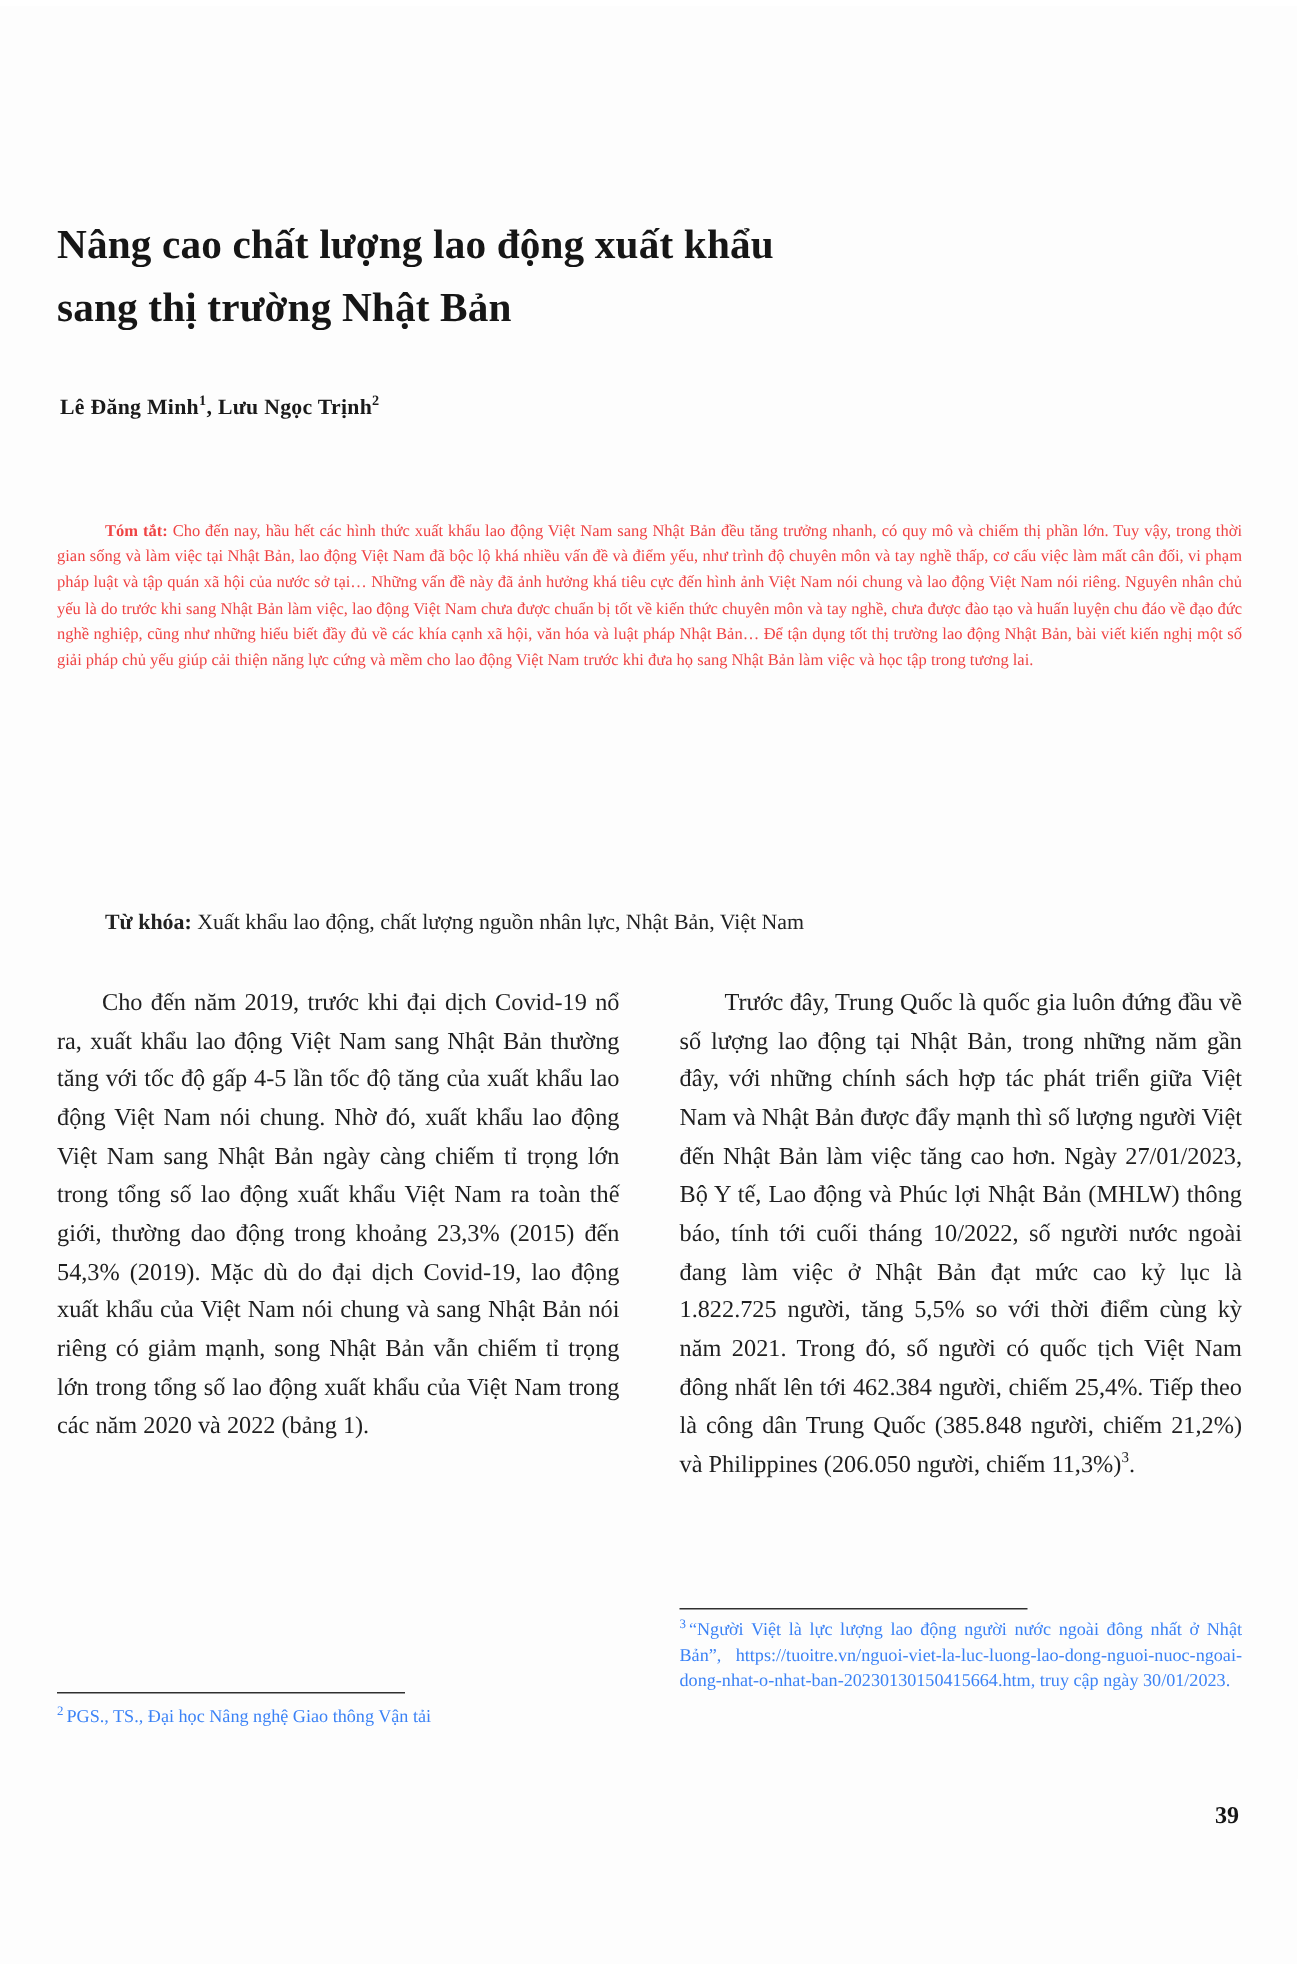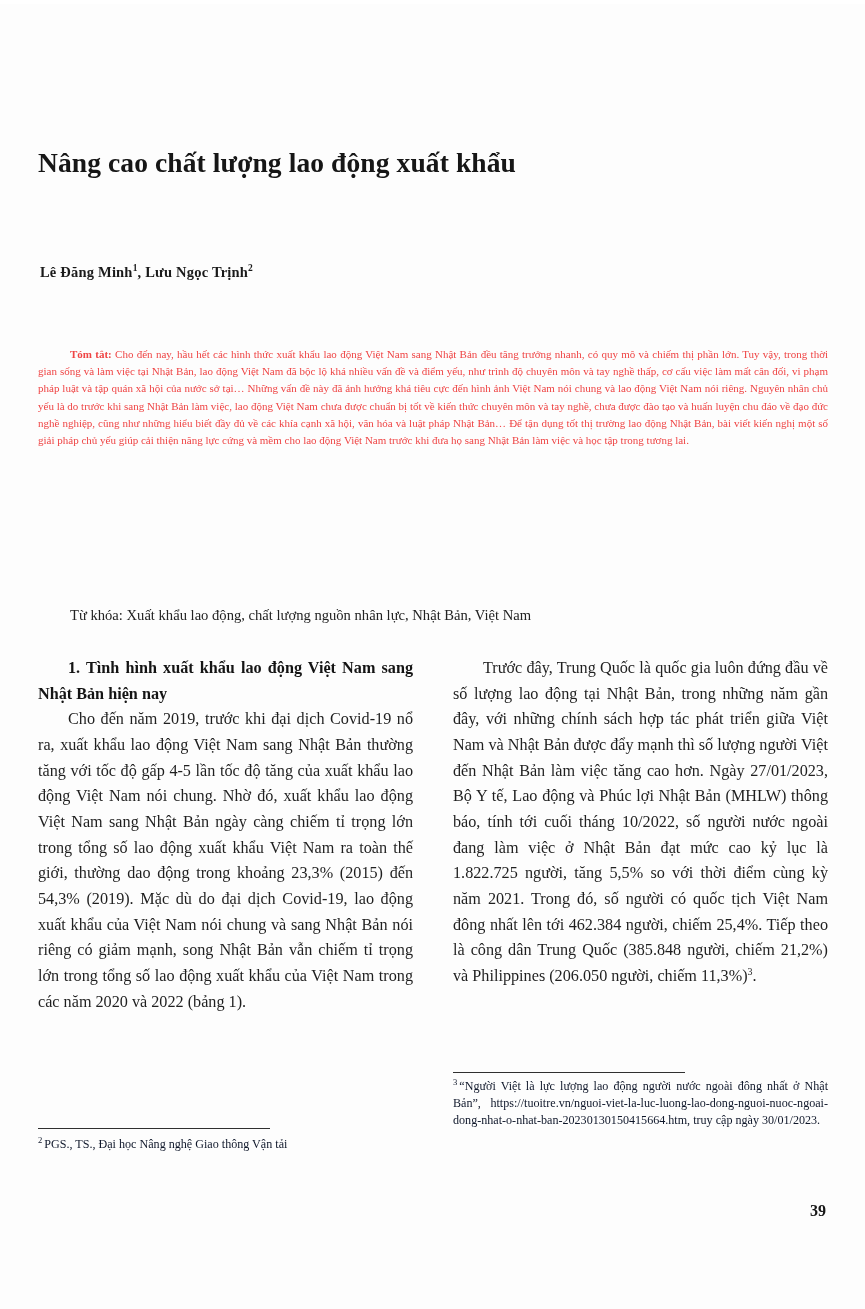--- a/index.html
+++ b/index.html
@@ -78,21 +78,21 @@
   .keywords {
     position: absolute;
     left: 0;
     top: 600px;
     width: 790px;
     font-size: 14.6px;
     line-height: 1.565;
     text-indent: 32px;
     color: #222222;
   }
-  .keywords .lead { font-weight: normal; }
+  .keywords .lead { font-weight: bold; }
 
   
   .columns {
     position: absolute;
     left: 0;
     top: 652px;
     width: 790px;
     height: 400px;
     display: flex;
     gap: 40px;
@@ -127,21 +127,21 @@
     height: 0;
     border-top: 1.4px solid #303030;
   }
   .footnote-rule.left  { left: 0;   top: 1124px; width: 232px; }
   .footnote-rule.right { left: 415px; top: 1068px; width: 232px; }
 
   .footnotes {
     position: absolute;
     font-size: 12.1px;
     line-height: 1.40;
-    color: #0f172a;
+    color: #3b82f6;
   }
   .footnotes.left  { left: 0;   top: 1132px; width: 375px; }
   .footnotes.right { left: 415px; top: 1074px; width: 375px; text-align: justify; }
   .footnotes p { margin: 0; }
   .footnotes sup {
     font-size: 8.6px;
     vertical-align: super;
     line-height: 0;
     padding-right: 2px;
   }
@@ -157,37 +157,37 @@
   }
 </style>
 </head>
 <body>
 
 <div class="page">
   <div class="content">
 
     <div class="title-block">
       <div class="title-line">Nâng cao chất lượng lao động xuất khẩu</div>
+      <div class="title-line">sang thị trường Nhật Bản</div>
     </div>
 
     <div class="authors">
       <span>Lê Đăng Minh</span><sup>1</sup><span>, </span><span>Lưu Ngọc Trịnh</span><sup>2</sup>
     </div>
 
     <div class="abstract">
       <p><span class="lead">Tóm tắt:</span><span> Cho đến nay, hầu hết các hình thức xuất khẩu lao động Việt Nam sang Nhật Bản đều tăng trưởng nhanh, có quy mô và chiếm thị phần lớn. Tuy vậy, trong thời gian sống và làm việc tại Nhật Bản, lao động Việt Nam đã bộc lộ khá nhiều vấn đề và điểm yếu, như trình độ chuyên môn và tay nghề thấp, cơ cấu việc làm mất cân đối, vi phạm pháp luật và tập quán xã hội của nước sở tại… Những vấn đề này đã ảnh hưởng khá tiêu cực đến hình ảnh Việt Nam nói chung và lao động Việt Nam nói riêng. Nguyên nhân chủ yếu là do trước khi sang Nhật Bản làm việc, lao động Việt Nam chưa được chuẩn bị tốt về kiến thức chuyên môn và tay nghề, chưa được đào tạo và huấn luyện chu đáo về đạo đức nghề nghiệp, cũng như những hiểu biết đầy đủ về các khía cạnh xã hội, văn hóa và luật pháp Nhật Bản… Để tận dụng tốt thị trường lao động Nhật Bản, bài viết kiến nghị một số giải pháp chủ yếu giúp cải thiện năng lực cứng và mềm cho lao động Việt Nam trước khi đưa họ sang Nhật Bản làm việc và học tập trong tương lai.</span></p>
     </div>
 
     <div class="keywords">
       <span class="lead">Từ khóa:</span><span> Xuất khẩu lao động, chất lượng nguồn nhân lực, Nhật Bản, Việt Nam</span>
     </div>
 
     <div class="columns">
       <div class="col">
-        <p class="section-heading">1. Tình hình xuất khẩu lao động Việt Nam sang Nhật Bản hiện nay</p>
         <p>Cho đến năm 2019, trước khi đại dịch Covid-19 nổ ra, xuất khẩu lao động Việt Nam sang Nhật Bản thường tăng với tốc độ gấp 4-5 lần tốc độ tăng của xuất khẩu lao động Việt Nam nói chung. Nhờ đó, xuất khẩu lao động Việt Nam sang Nhật Bản ngày càng chiếm tỉ trọng lớn trong tổng số lao động xuất khẩu Việt Nam ra toàn thế giới, thường dao động trong khoảng 23,3% (2015) đến 54,3% (2019). Mặc dù do đại dịch Covid-19, lao động xuất khẩu của Việt Nam nói chung và sang Nhật Bản nói riêng có giảm mạnh, song Nhật Bản vẫn chiếm tỉ trọng lớn trong tổng số lao động xuất khẩu của Việt Nam trong các năm 2020 và 2022 (bảng 1).</p>
       </div>
       <div class="col">
         <p><span>Trước đây, Trung Quốc là quốc gia luôn đứng đầu về số lượng lao động tại Nhật Bản, trong những năm gần đây, với những chính sách hợp tác phát triển giữa Việt Nam và Nhật Bản được đẩy mạnh thì số lượng người Việt đến Nhật Bản làm việc tăng cao hơn. Ngày 27/01/2023, Bộ Y tế, Lao động và Phúc lợi Nhật Bản (MHLW) thông báo, tính tới cuối tháng 10/2022, số người nước ngoài đang làm việc ở Nhật Bản đạt mức cao kỷ lục là 1.822.725 người, tăng 5,5% so với thời điểm cùng kỳ năm 2021. Trong đó, số người có quốc tịch Việt Nam đông nhất lên tới 462.384 người, chiếm 25,4%. Tiếp theo là công dân Trung Quốc (385.848 người, chiếm 21,2%) và Philippines (206.050 người, chiếm 11,3%)</span><sup>3</sup><span>.</span></p>
       </div>
     </div>
 
     <div class="footnote-rule right"></div>
     <div class="footnote-rule left"></div>
 

